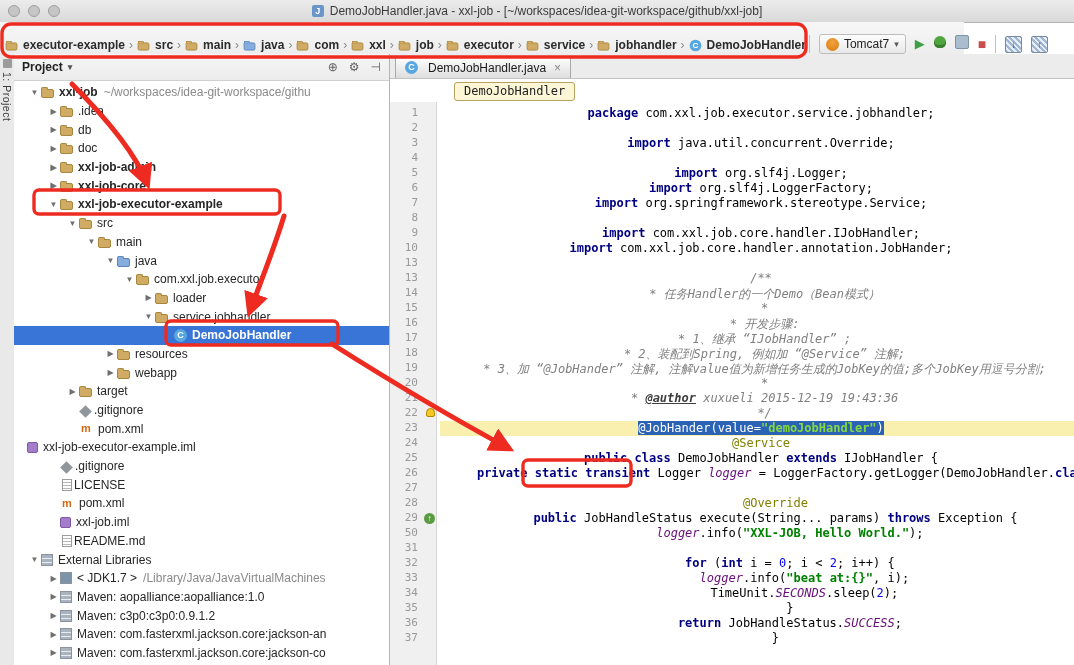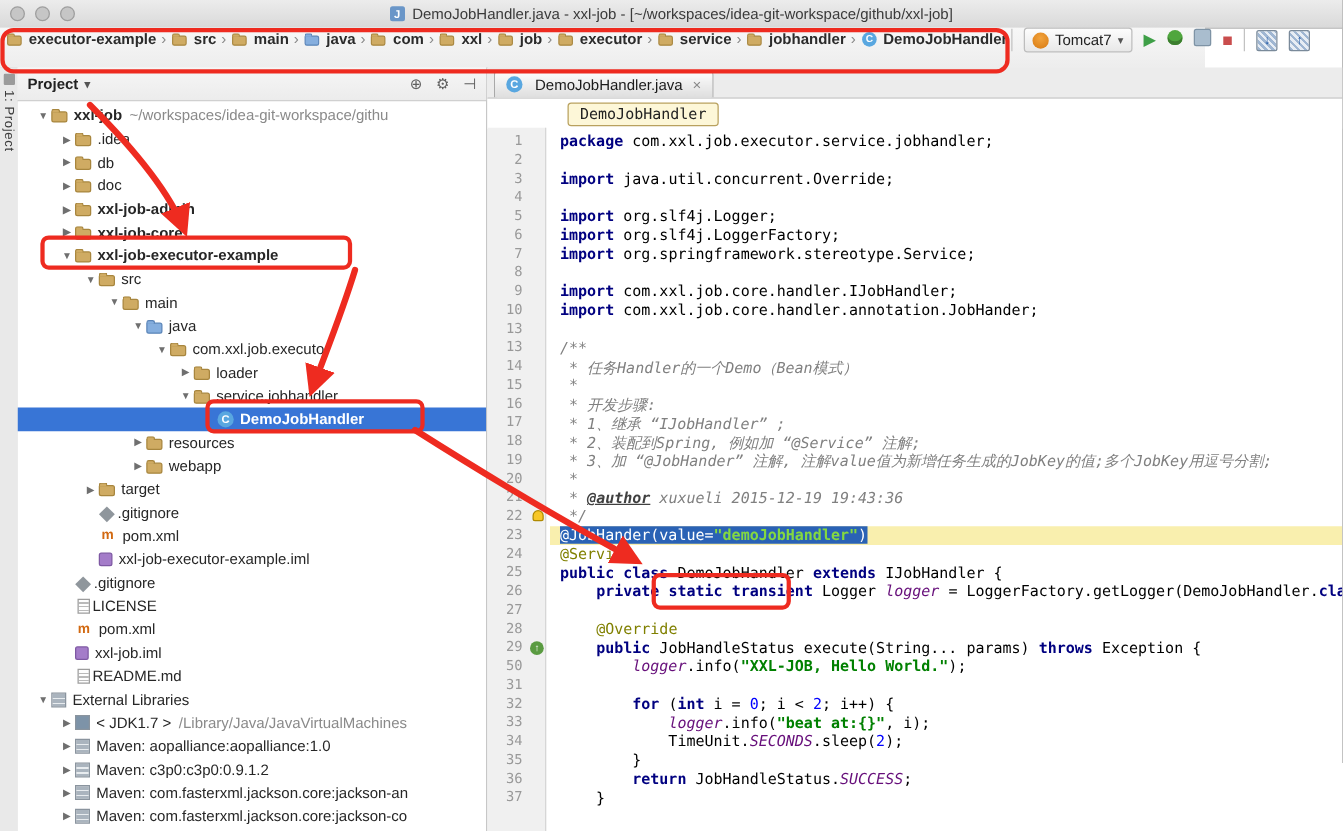--- a/index.html
+++ b/index.html
@@ -12,21 +12,21 @@
   .lights{position:absolute;left:8px;top:5px;display:flex;gap:8px;}
   .light{width:12px;height:12px;border-radius:50%;background:#c6c6c6;border:1px solid #9e9e9e;box-sizing:border-box;}
   .title-center{position:absolute;left:0;right:0;top:0;height:22px;display:flex;align-items:center;
     justify-content:center;gap:6px;font-size:12px;color:#3a3a3a;}
   .title-ic{display:inline-block;width:12px;height:12px;background:#6a96c8;border-radius:2px;
     color:#fff;font:bold 9px/12px "Liberation Sans",sans-serif;text-align:center;}
 
   
   .navbar{position:absolute;left:0;top:22px;width:964px;height:32px;
     background:linear-gradient(#f7f7f7,#ededed);border-bottom:1px solid #c6c6c6;
-    display:flex;align-items:flex-start;}
+    display:flex;align-items:flex-end;}
   .crumbs{display:flex;align-items:center;padding-left:2px;white-space:nowrap;overflow:hidden;flex:none;}
   .crumb{display:flex;align-items:center;gap:4px;padding:2px 3px;font-size:12px;font-weight:bold;color:#2b2b2b;cursor:default;}
   .crumb-sep{color:#8a8a8a;font-size:12px;padding:0 1px;}
   .nav-right{margin-left:auto;display:flex;align-items:center;gap:9px;padding-right:8px;}
   .divider{width:1px;height:18px;background:#c2c2c2;}
   .runcfg{display:flex;align-items:center;gap:5px;font-size:12px;color:#222;
     padding:2px 6px;border:1px solid #bdbdbd;border-radius:3px;background:linear-gradient(#fdfdfd,#e8e8e8);}
   .tomcat-ic{width:13px;height:13px;border-radius:50%;background:radial-gradient(circle at 50% 35%,#f2a33c,#d77911);}
   .caret{font-size:9px;color:#555;}
   .btn{font-size:13px;line-height:16px;cursor:default;}
@@ -89,21 +89,21 @@
   .tab .x{color:#888;font-size:12px;margin-left:3px;}
   .chiprow{height:24px;background:#fff;}
   .chip{display:inline-block;margin:3px 0 0 64px;padding:1px 9px 2px;border:1px solid #b9a15e;background:#fdf7d8;
     border-radius:3px;font:12px "DejaVu Sans Mono",monospace;color:#222;}
   .code-wrap{position:absolute;left:0;top:48px;right:0;bottom:0;overflow:hidden;}
   .gutter-bg{position:absolute;left:0;top:0;bottom:0;width:46px;background:#f0f0f0;border-right:1px solid #d6d6d6;}
   .code-lines{position:relative;padding-top:4px;}
   .code-line{display:flex;height:15px;line-height:15px;font:12px "DejaVu Sans Mono",monospace;}
   .ln{width:28px;flex:none;text-align:right;color:#999;font-size:11px;padding-right:4px;}
   .gut{width:18px;flex:none;position:relative;}
-  .lc{flex:1;white-space:pre;padding-left:8px;color:#000;}
+  .lc{flex:1;white-space:pre;padding-left:8px;color:#000;text-align:center;}
   .code-line.caret .lc{background:#f9efae;}
   .selwrap{background:#2a62b5;}
   .selwrap .tok{color:#fff !important;}
   .selwrap .tok.st{color:#84d940 !important;font-weight:bold;}
   .tok.kw{color:#000080;font-weight:bold;}
   .tok.st{color:#008000;font-weight:bold;}
   .tok.cm{color:#808080;font-style:italic;}
   .tok.tag{color:#404040;font-style:italic;font-weight:bold;text-decoration:underline;}
   .tok.an{color:#808000;}
   .tok.nm{color:#0000ff;}
@@ -320,21 +320,21 @@
         <div class="tree-row" style="padding-left: 52px;">
           <span class="chev"></span>
           <i class="ti ti-diamond"></i>
           <span class="lbl">.gitignore</span>
         </div>
         <div class="tree-row" style="padding-left: 52px;">
           <span class="chev"></span>
           <i class="ti ti-maven">m</i>
           <span class="lbl">pom.xml</span>
         </div>
-        <div class="tree-row" style="padding-left: 52px;">
+        <div class="tree-row" style="">
           <span class="chev"></span>
           <i class="ti ti-iml"></i>
           <span class="lbl">xxl-job-executor-example.iml</span>
         </div>
         <div class="tree-row" style="padding-left: 33px;">
           <span class="chev"></span>
           <i class="ti ti-diamond"></i>
           <span class="lbl">.gitignore</span>
         </div>
         <div class="tree-row" style="padding-left: 33px;">

